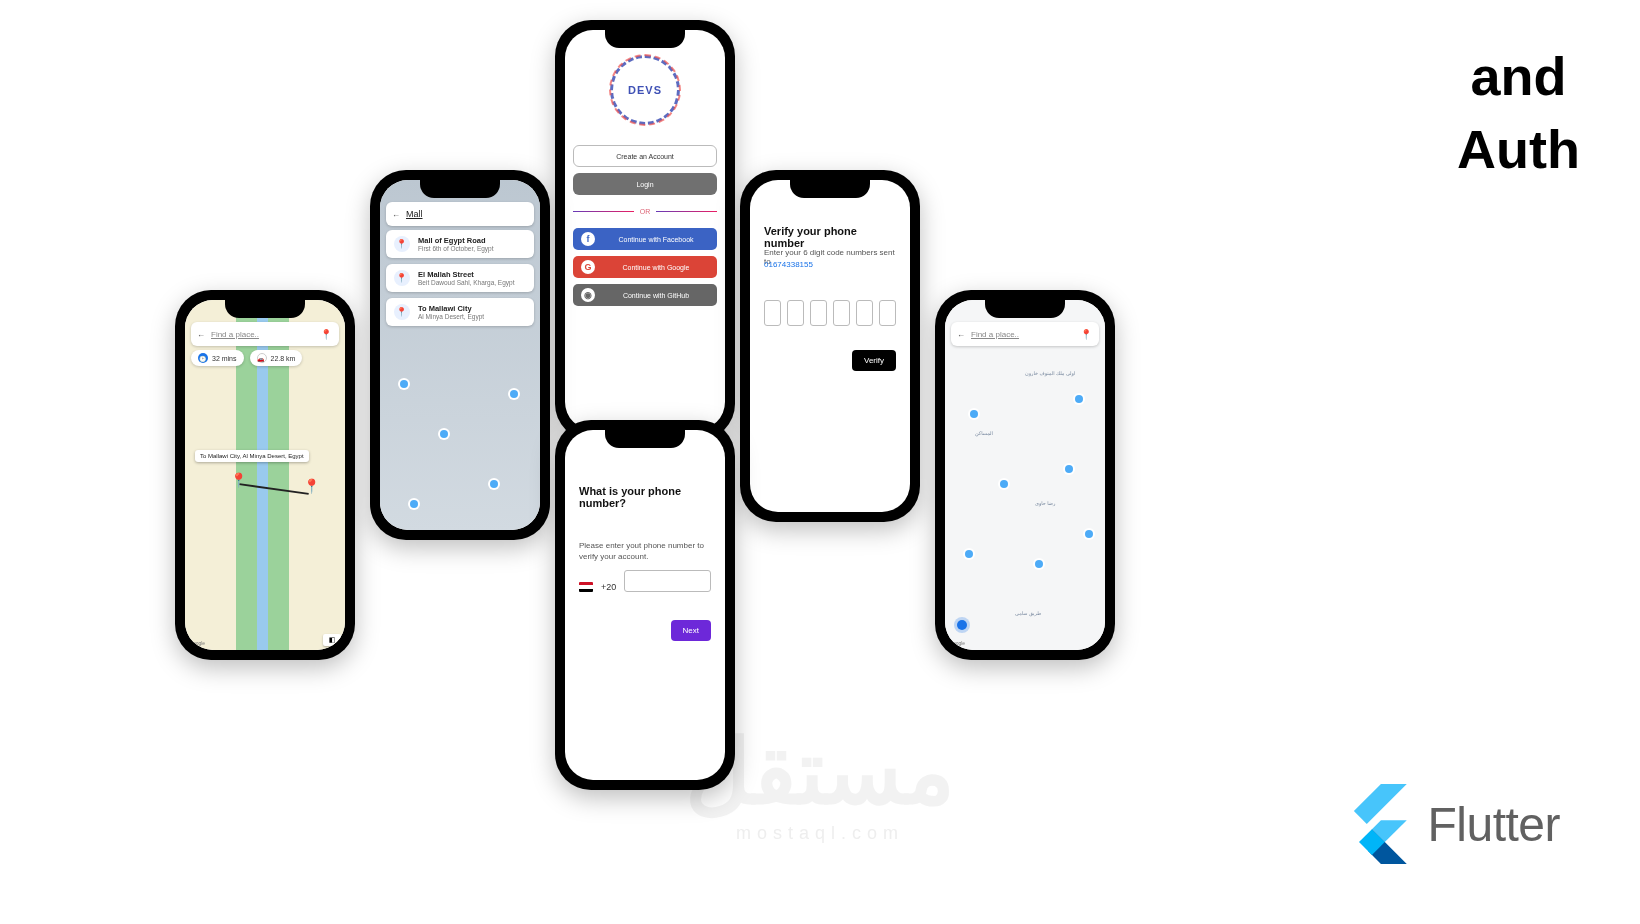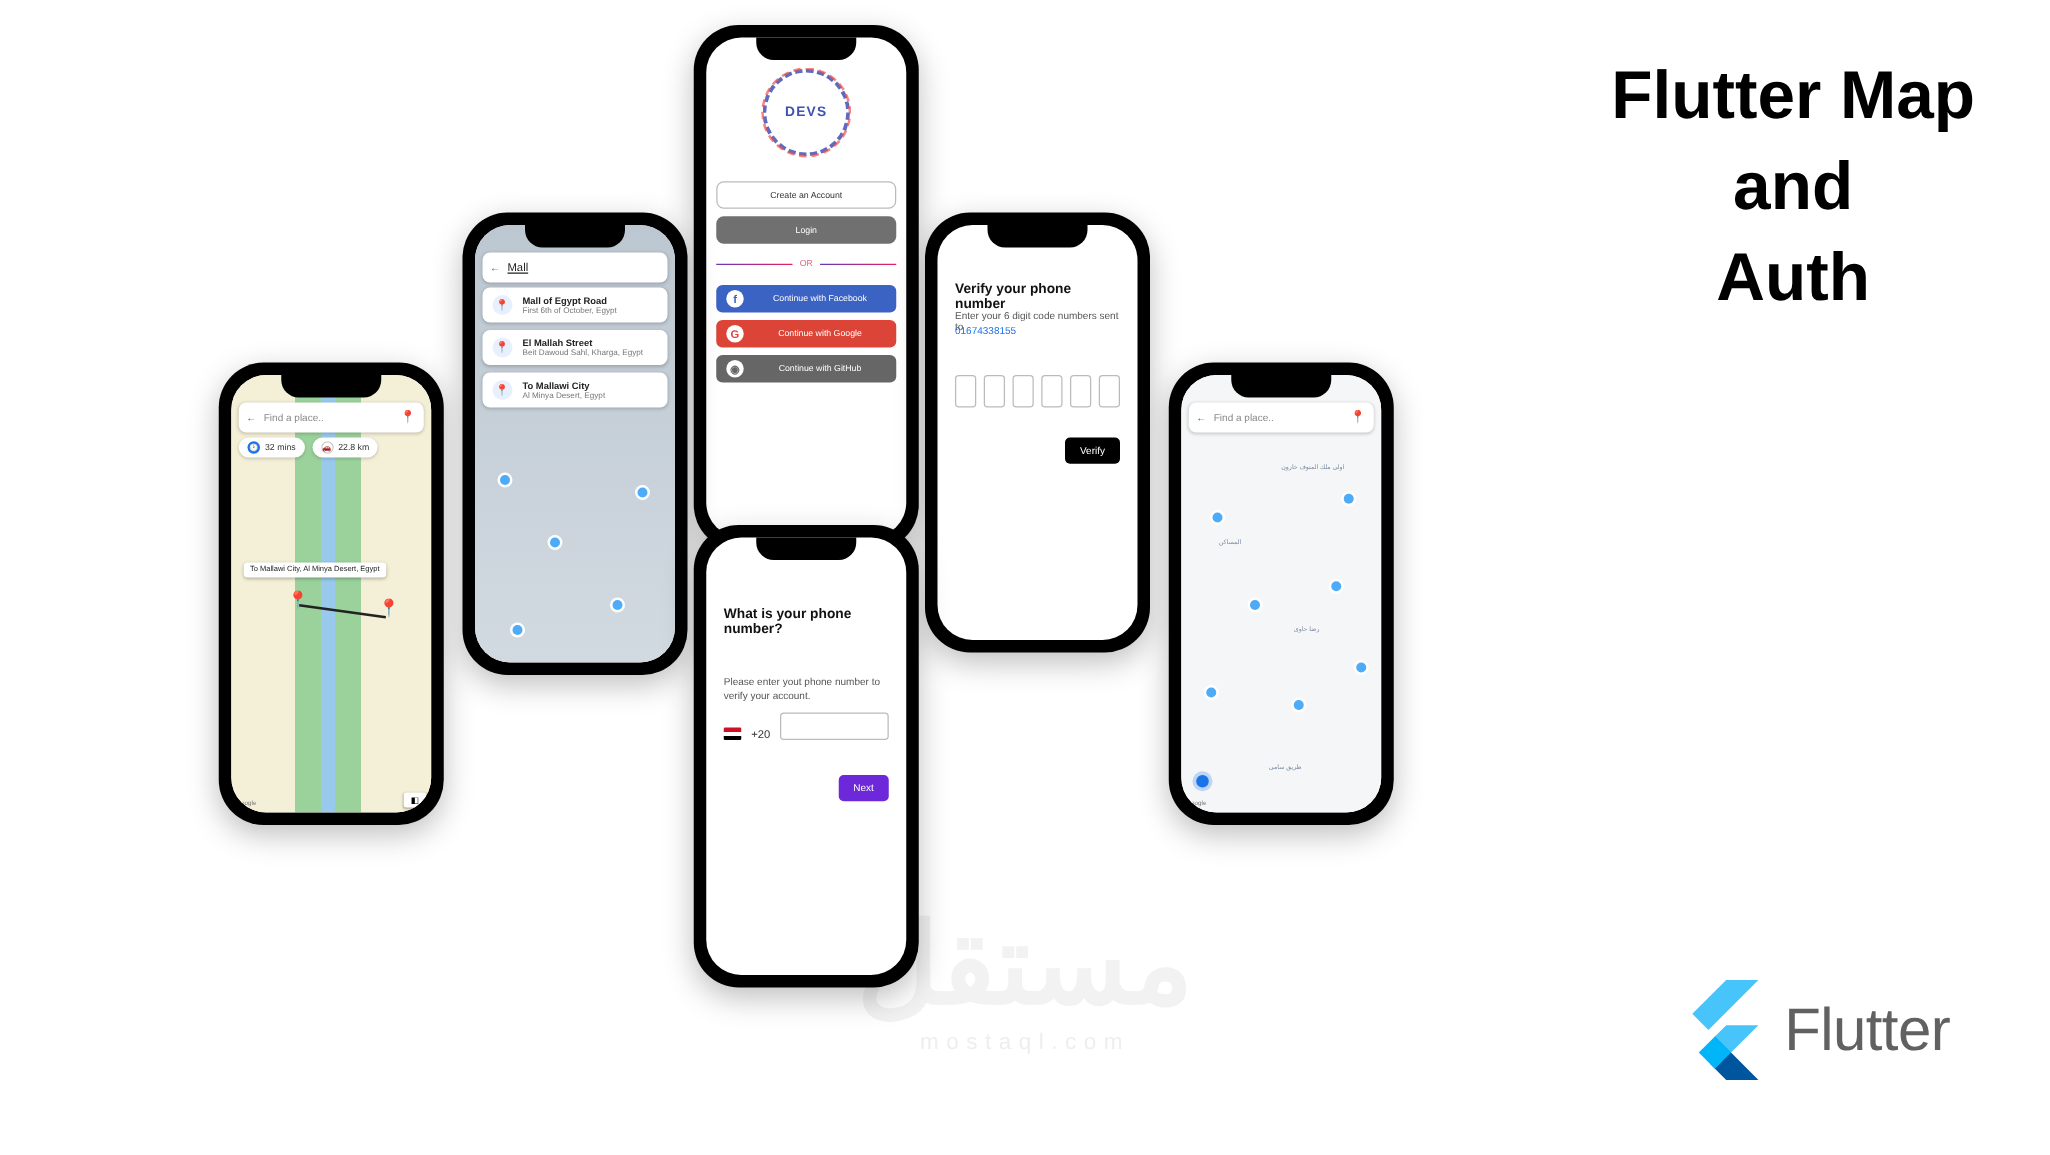--- a/index.html
+++ b/index.html
@@ -34,21 +34,21 @@
 .map-bg { position: absolute; inset: 0; background:
   linear-gradient(90deg, #f4efd7 0%, #f4efd7 32%, #9bd29b 32%, #9bd29b 45%, #99caee 45%, #99caee 52%, #9bd29b 52%, #9bd29b 65%, #f4efd7 65%, #f4efd7 100%);
 }
 .map-bg-light { position: absolute; inset: 0; background: #f5f6f7; }
 .map-bg-dim { position: absolute; inset: 0; background: linear-gradient(180deg,#bcc7d1,#d2dae1); }
 .map-label { position: absolute; font-size: 5px; color: #7a8aa0; }
 
 
 .search-bar { position: absolute; top: 22px; left: 6px; right: 6px; height: 24px; background: #fff; border-radius: 6px; box-shadow: 0 1px 3px rgba(0,0,0,.2); display: flex; align-items: center; padding: 0 6px; gap: 6px; font-size: 8px; color: #666; }
 .search-bar .back { color: #444; }
-.search-bar .ph { flex: 1; color: #888; }
+.search-bar .ph { flex: 1; color: #888; text-decoration: underline; }
 .search-bar .pin { color: #d93025; font-size: 10px; }
 
 
 .chips { position: absolute; top: 50px; left: 6px; display: flex; gap: 6px; }
 .chip { background: #fff; border-radius: 20px; box-shadow: 0 1px 3px rgba(0,0,0,.2); display: flex; align-items: center; gap: 4px; padding: 3px 7px; font-size: 7px; color: #333; }
 .chip .ico { width: 10px; height: 10px; border-radius: 50%; background:#1a73e8; color:#fff; display:flex; align-items:center; justify-content:center; font-size:6px; }
 .chip .ico.car { background:#fff; color:#555; border:1px solid #ccc; }
 
 
 .route-tip { position: absolute; left: 10px; top: 150px; background:#fff; font-size:6px; padding:3px 5px; border-radius:3px; box-shadow: 0 1px 3px rgba(0,0,0,.3); color:#222; }
@@ -101,21 +101,20 @@
 
 
 .poi { position:absolute; width:8px; height:8px; border-radius:50%; background:#4dabf7; box-shadow:0 0 0 2px #fff; }
 .my-loc { position:absolute; width:10px; height:10px; border-radius:50%; background:#1a73e8; box-shadow:0 0 0 3px rgba(26,115,232,.25); }
 
 </style>
 </head>
 <body>
 
 <div class="main-title">
-  <div>Flutter Map</div>
   <div>and</div>
   <div>Auth</div>
 </div>
 
 <div class="watermark">مستقل</div>
 <div class="watermark-sub">mostaql.com</div>
 
 <div class="phone p3">
   <div class="notch"></div>
   <div class="screen">

